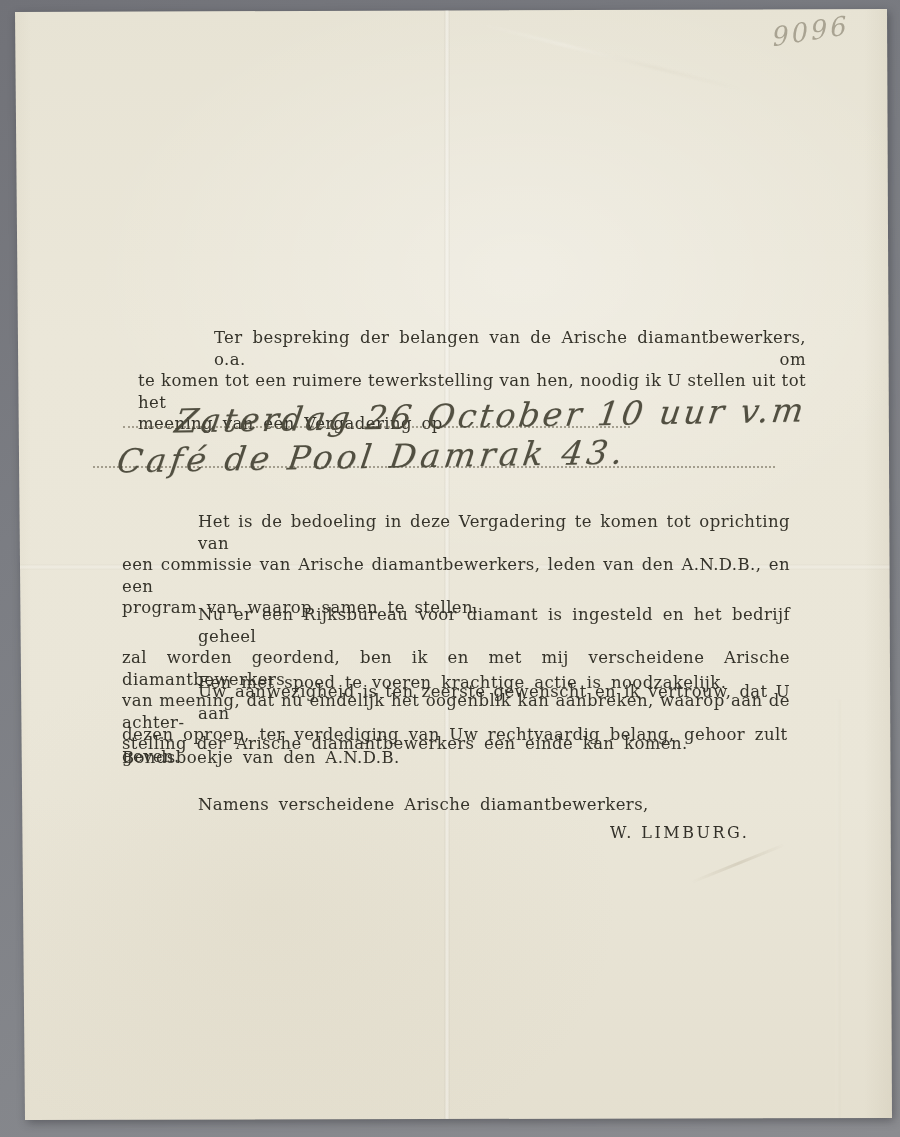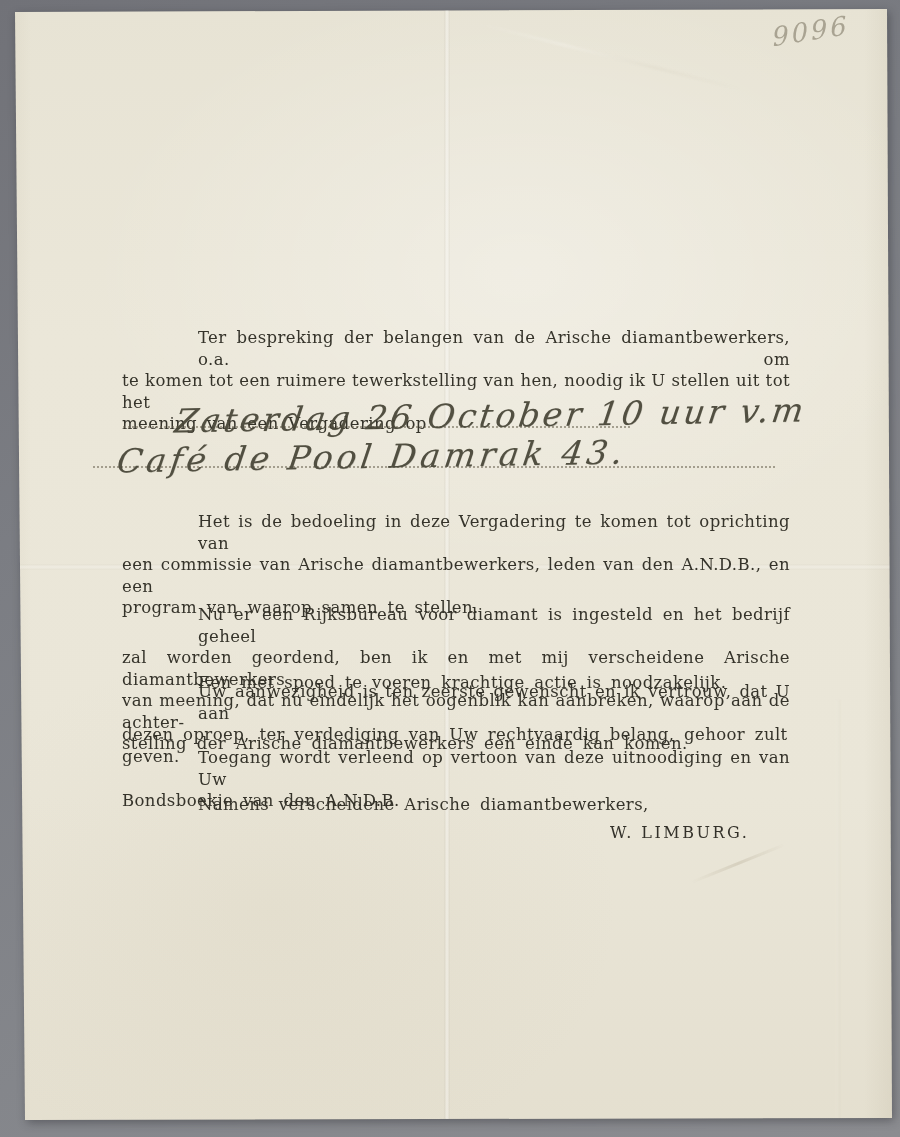--- a/index.html
+++ b/index.html
@@ -58,21 +58,21 @@
   .body-text{
     font-size:16.5px;line-height:21.5px;letter-spacing:0.4px;
     color:#35332a;
   }
   .line{text-align:justify;text-align-last:justify;}
   .line.last{text-align:left;text-align-last:left;word-spacing:4px;}
   .line.indent{padding-left:76px;}
   .salutation{
     top:264px;font-size:23px;letter-spacing:2px;color:#2f2d25;
   }
-  .p1{top:327px;} .p2{top:511px;} .p3{top:580px;margin-top:24px;} .p4{top:672px;}
+  .p1{top:327px;margin-left:16px;} .p2{top:511px;} .p3{top:580px;margin-top:24px;} .p4{top:672px;}
   .p5{top:681px;} .p6{top:747px;} .p7{top:794px;}
   .signature{
     position:absolute;left:610px;top:823px;
     font-size:16px;letter-spacing:2.5px;color:#33312a;
   }
   
   .hand{
     position:absolute;
     font-style:italic;
     color:rgba(72,69,55,0.92);
@@ -141,21 +141,20 @@
         <div class="block body-text p4">
           <div class="line indent last">Een met spoed te voeren krachtige actie is noodzakelijk.</div>
         </div>
 
         <div class="block body-text p5">
           <div class="line indent">Uw aanwezigheid is ten zeerste gewenscht en ik vertrouw, dat U aan</div>
           <div class="line last">dezen oproep, ter verdediging van Uw rechtvaardig belang, gehoor zult geven.</div>
         </div>
 
         <div class="block body-text p6">
-          <div class="line indent">Toegang wordt verleend op vertoon van deze uitnoodiging en van Uw</div>
           <div class="line last">Bondsboekje van den A.N.D.B.</div>
         </div>
 
         <div class="block body-text p7">
           <div class="line indent last">Namens verscheidene Arische diamantbewerkers,</div>
         </div>
 
         <div class="signature">W. LIMBURG.</div>
 
       </div>

